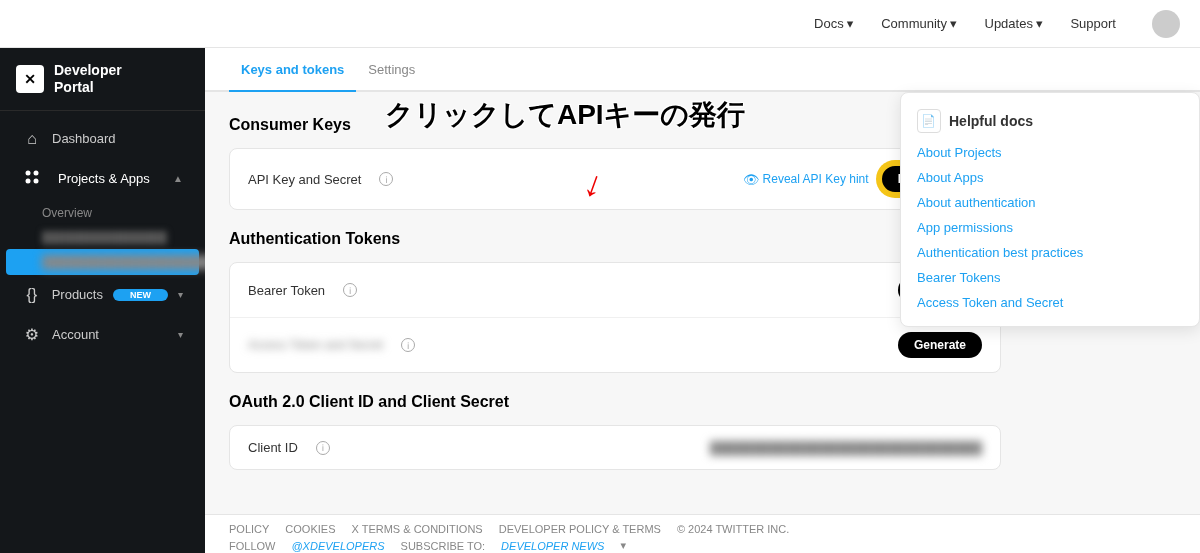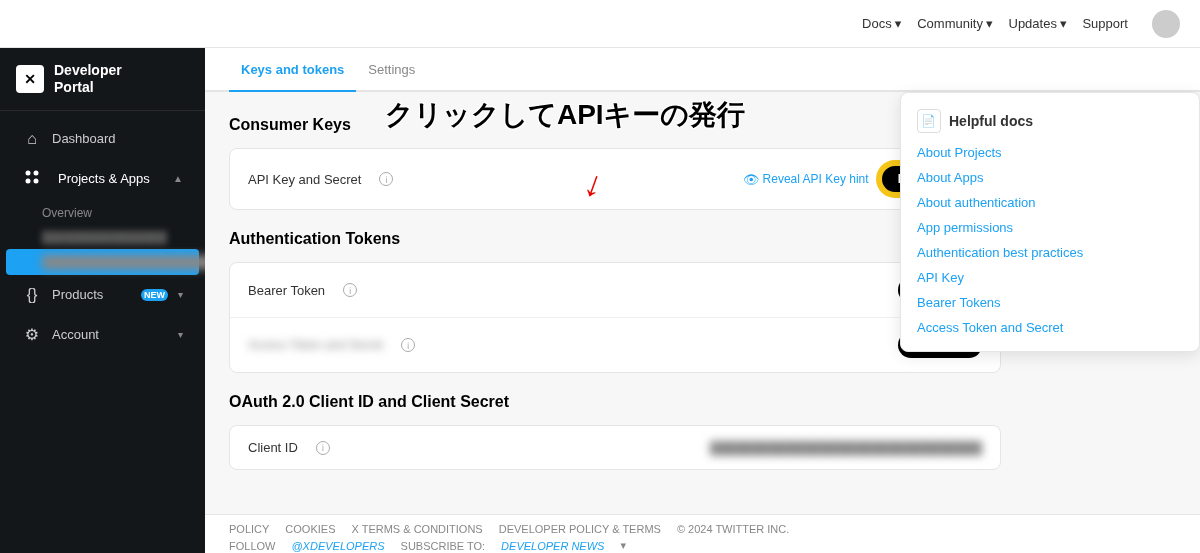--- a/index.html
+++ b/index.html
@@ -14,21 +14,21 @@
       align-items: center;
       justify-content: flex-end;
       padding: 0 20px;
       position: fixed;
       top: 0; left: 0; right: 0;
       z-index: 100;
     }
     .top-nav-links {
       display: flex;
       align-items: center;
-      gap: 16px;
+      gap: 28px;
       font-size: 13px;
       color: #333;
     }
     .top-nav-links span { cursor: pointer; display: flex; align-items: center; gap: 3px; }
     .top-nav-avatar {
       width: 28px; height: 28px; border-radius: 50%;
       background: #ccc;
       margin-left: 8px;
     }
 
@@ -75,21 +75,21 @@
       color: #ccc;
       cursor: pointer;
       border-radius: 4px;
       margin: 1px 6px;
     }
     .sidebar-item.active { color: #fff; gap: 16px; }
     .sidebar-item .item-icon { font-size: 16px; width: 20px; text-align: center; }
     .sidebar-item .item-label { flex: 1; font-size: 13px; }
     .sidebar-item .badge {
       background: #1da1f2; color: #fff; font-size: 9px;
-      padding: 1px 3px; border-radius: 8px; font-weight: 700;
+      padding: 1px 17px; border-radius: 8px; font-weight: 700;
     }
     .sidebar-item .chevron { font-size: 10px; color: #888; }
     .sidebar-sub-item {
       padding: 6px 16px 6px 42px;
       font-size: 12px;
       color: #888;
       cursor: pointer;
     }
     .sidebar-sub-item.active-sub {
       color: #fff;
@@ -444,21 +444,20 @@
       <div class="helpful-docs-title">
         <div class="doc-icon">📄</div>
         <span>Helpful docs</span>
       </div>
       <div class="helpful-docs-links">
         <a class="helpful-docs-link">About Projects</a>
         <a class="helpful-docs-link">About Apps</a>
         <a class="helpful-docs-link">About authentication</a>
         <a class="helpful-docs-link">App permissions</a>
         <a class="helpful-docs-link">Authentication best practices</a>
-        <a class="helpful-docs-link">API Key</a>
         <a class="helpful-docs-link">Bearer Tokens</a>
         <a class="helpful-docs-link">Access Token and Secret</a>
       </div>
     </div>
 
     <footer class="footer">
       <div class="footer-left">
         <span>POLICY</span>
         <span>COOKIES</span>
         <span>X TERMS &amp; CONDITIONS</span>

